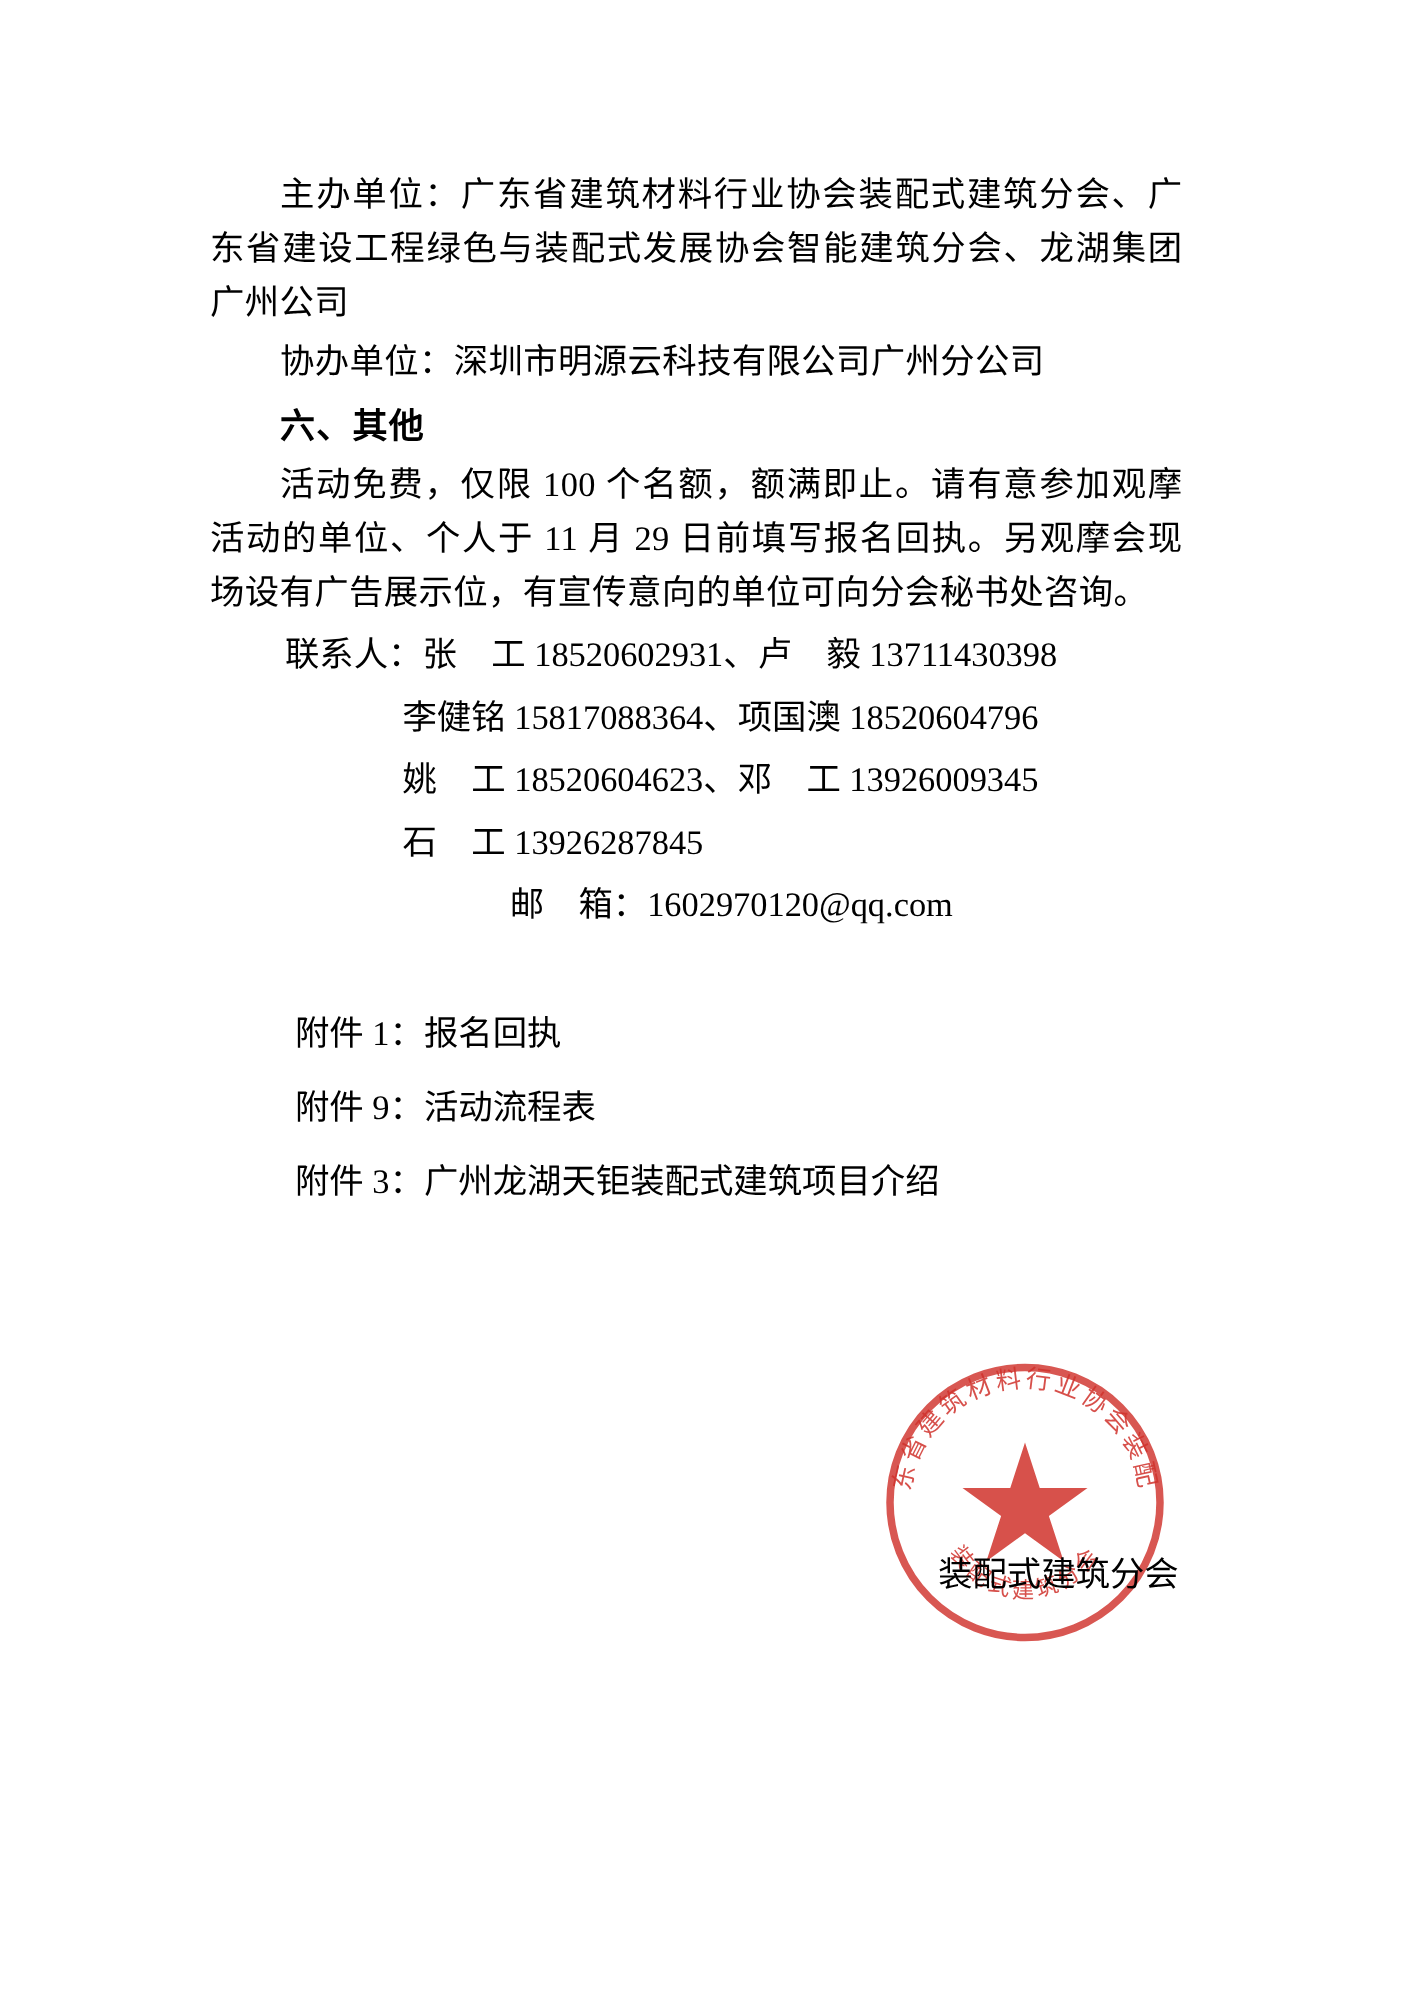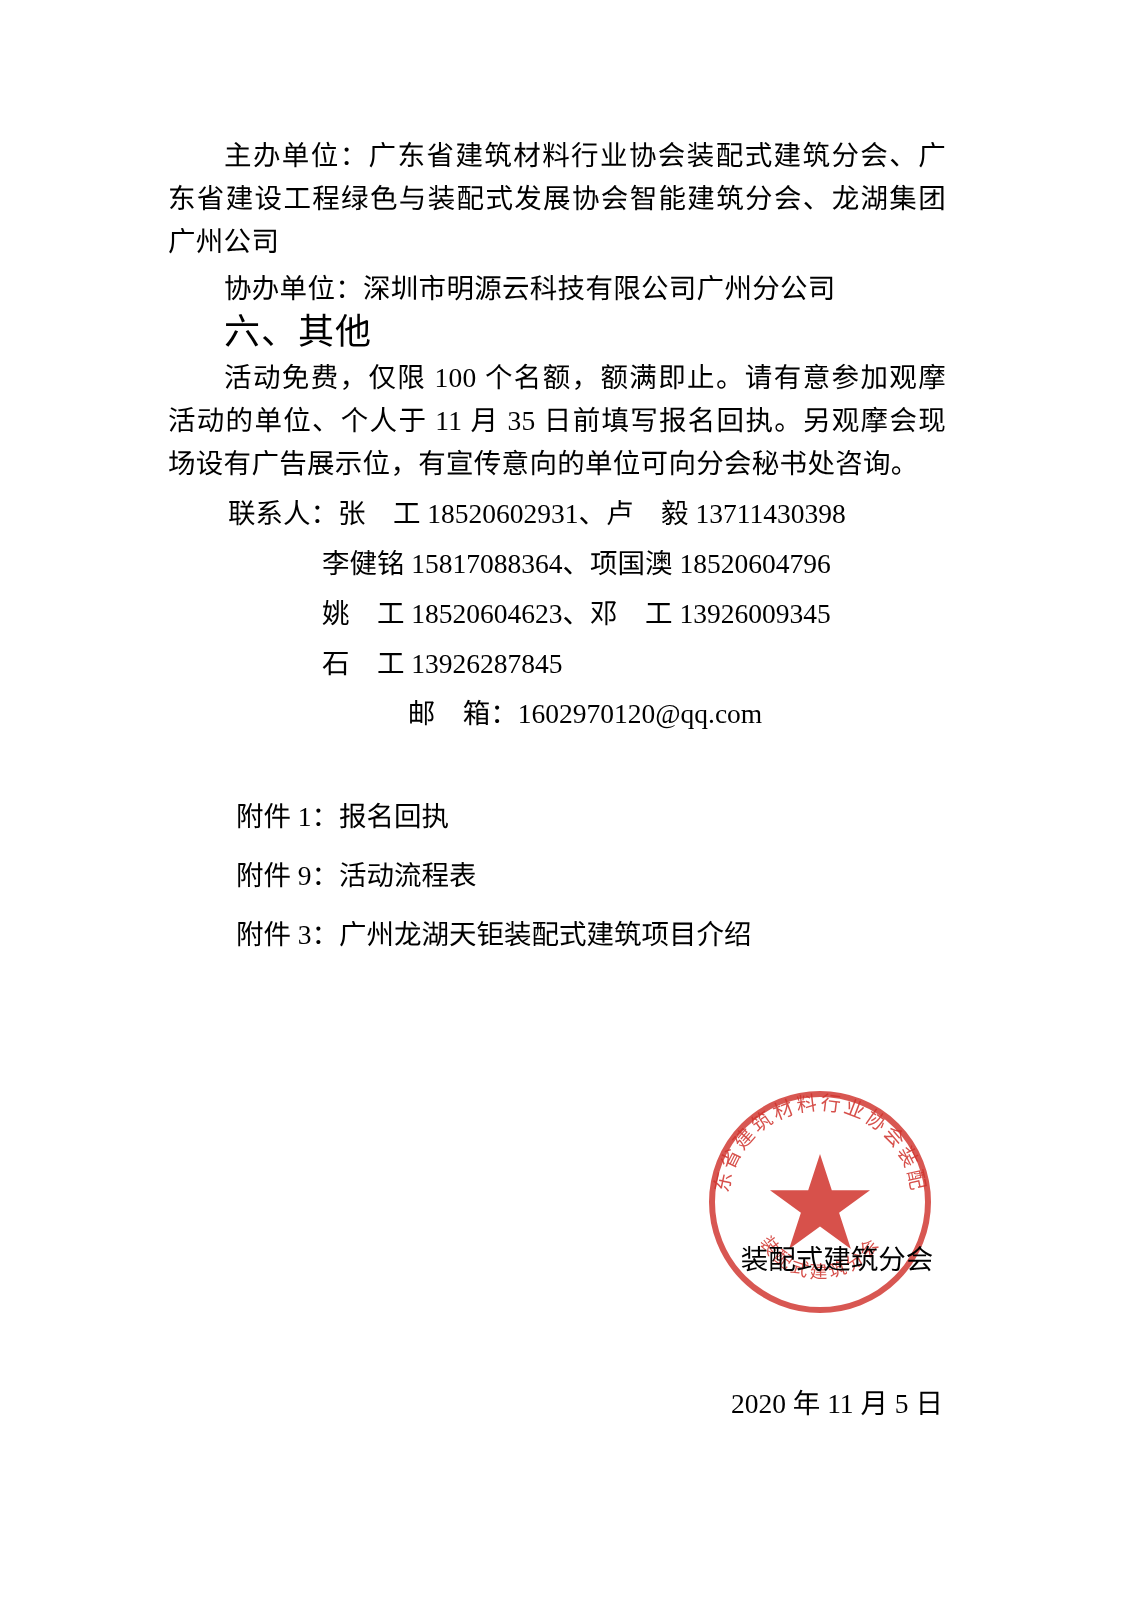--- a/index.html
+++ b/index.html
@@ -29,24 +29,24 @@
     line-height: 43px;
     letter-spacing: 0.3px;
     text-align: justify;
     margin: 0;
     word-break: break-all;
   }
   .indent {
     text-indent: 56px;
   }
   .heading {
-    font-size: 36px;
+    font-size: 28px;
     line-height: 44px;
-    font-weight: normal;
-    margin: 0 0 2px 0;
+    font-weight: bold;
+    margin: 10px 0 2px 0;
     text-indent: 56px;
     letter-spacing: 1px;
   }
   .block-gap-small { margin-top: 4px; }
   .contact-block {
     margin-top: 6px;
   }
   .contact-line {
     font-size: 27.5px;
     line-height: 46px;
@@ -97,21 +97,21 @@
 <body>
 
 <div class="page">
 
   <p class="para indent">主办单位：广东省建筑材料行业协会装配式建筑分会、广东省建设工程绿色与装配式发展协会智能建筑分会、龙湖集团广州公司</p>
 
   <p class="para indent block-gap-small">协办单位：深圳市明源云科技有限公司广州分公司</p>
 
   <h2 class="heading">六、其他</h2>
 
-  <p class="para indent">活动免费，仅限 100 个名额，额满即止。请有意参加观摩活动的单位、个人于 11 月 35 日前填写报名回执。另观摩会现场设有广告展示位，有宣传意向的单位可向分会秘书处咨询。</p>
+  <p class="para indent">活动免费，仅限 100 个名额，额满即止。请有意参加观摩活动的单位、个人于 11 月 29 日前填写报名回执。另观摩会现场设有广告展示位，有宣传意向的单位可向分会秘书处咨询。</p>
 
   <div class="contact-block">
     <p class="contact-line lvl1">联系人：张　工 18520602931、卢　毅 13711430398</p>
     <p class="contact-line lvl2">李健铭 15817088364、项国澳 18520604796</p>
     <p class="contact-line lvl2">姚　工 18520604623、邓　工 13926009345</p>
     <p class="contact-line lvl2">石　工 13926287845</p>
     <p class="email-line">邮　箱：1602970120@qq.com</p>
   </div>
 
   <div class="attachments">
@@ -136,14 +136,13 @@
       <textPath href="#sealArcOuter" startOffset="50%" text-anchor="middle">广东省建筑材料行业协会装配式</textPath>
     </text>
     <text font-family="'Liberation Serif', serif" font-size="18" fill="#d0322c" opacity="0.85" letter-spacing="3">
       <textPath href="#sealArcInner" startOffset="50%" text-anchor="middle">装配式建筑分会</textPath>
     </text>
   </svg>
 </div>
 
 <div class="signature">
   <p class="sig-line">装配式建筑分会</p>
-  <p class="sig-line">2020 年 11 月 5 日</p>
 </div>
 
 </body></html>

